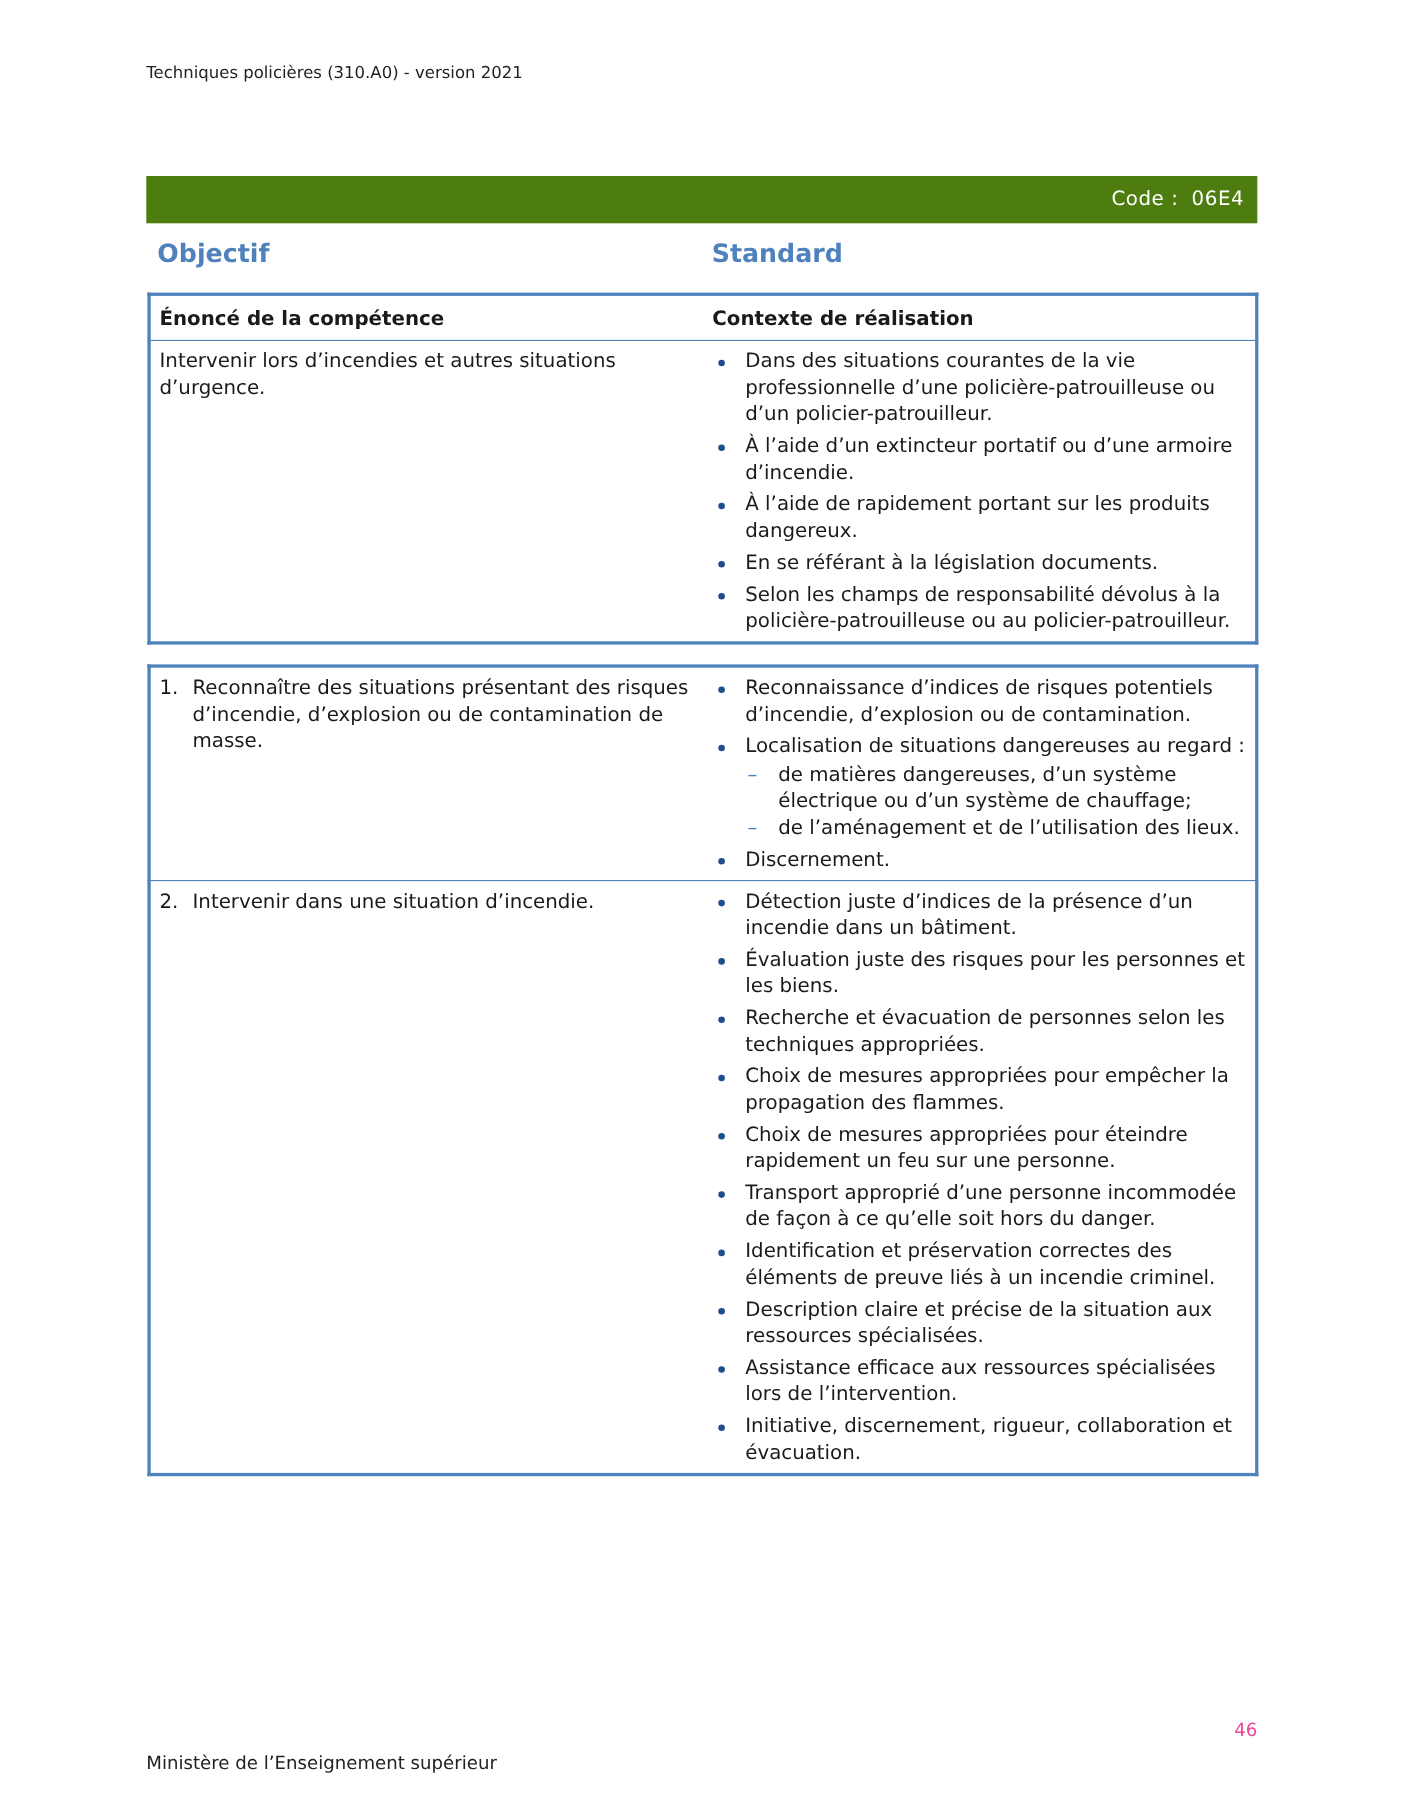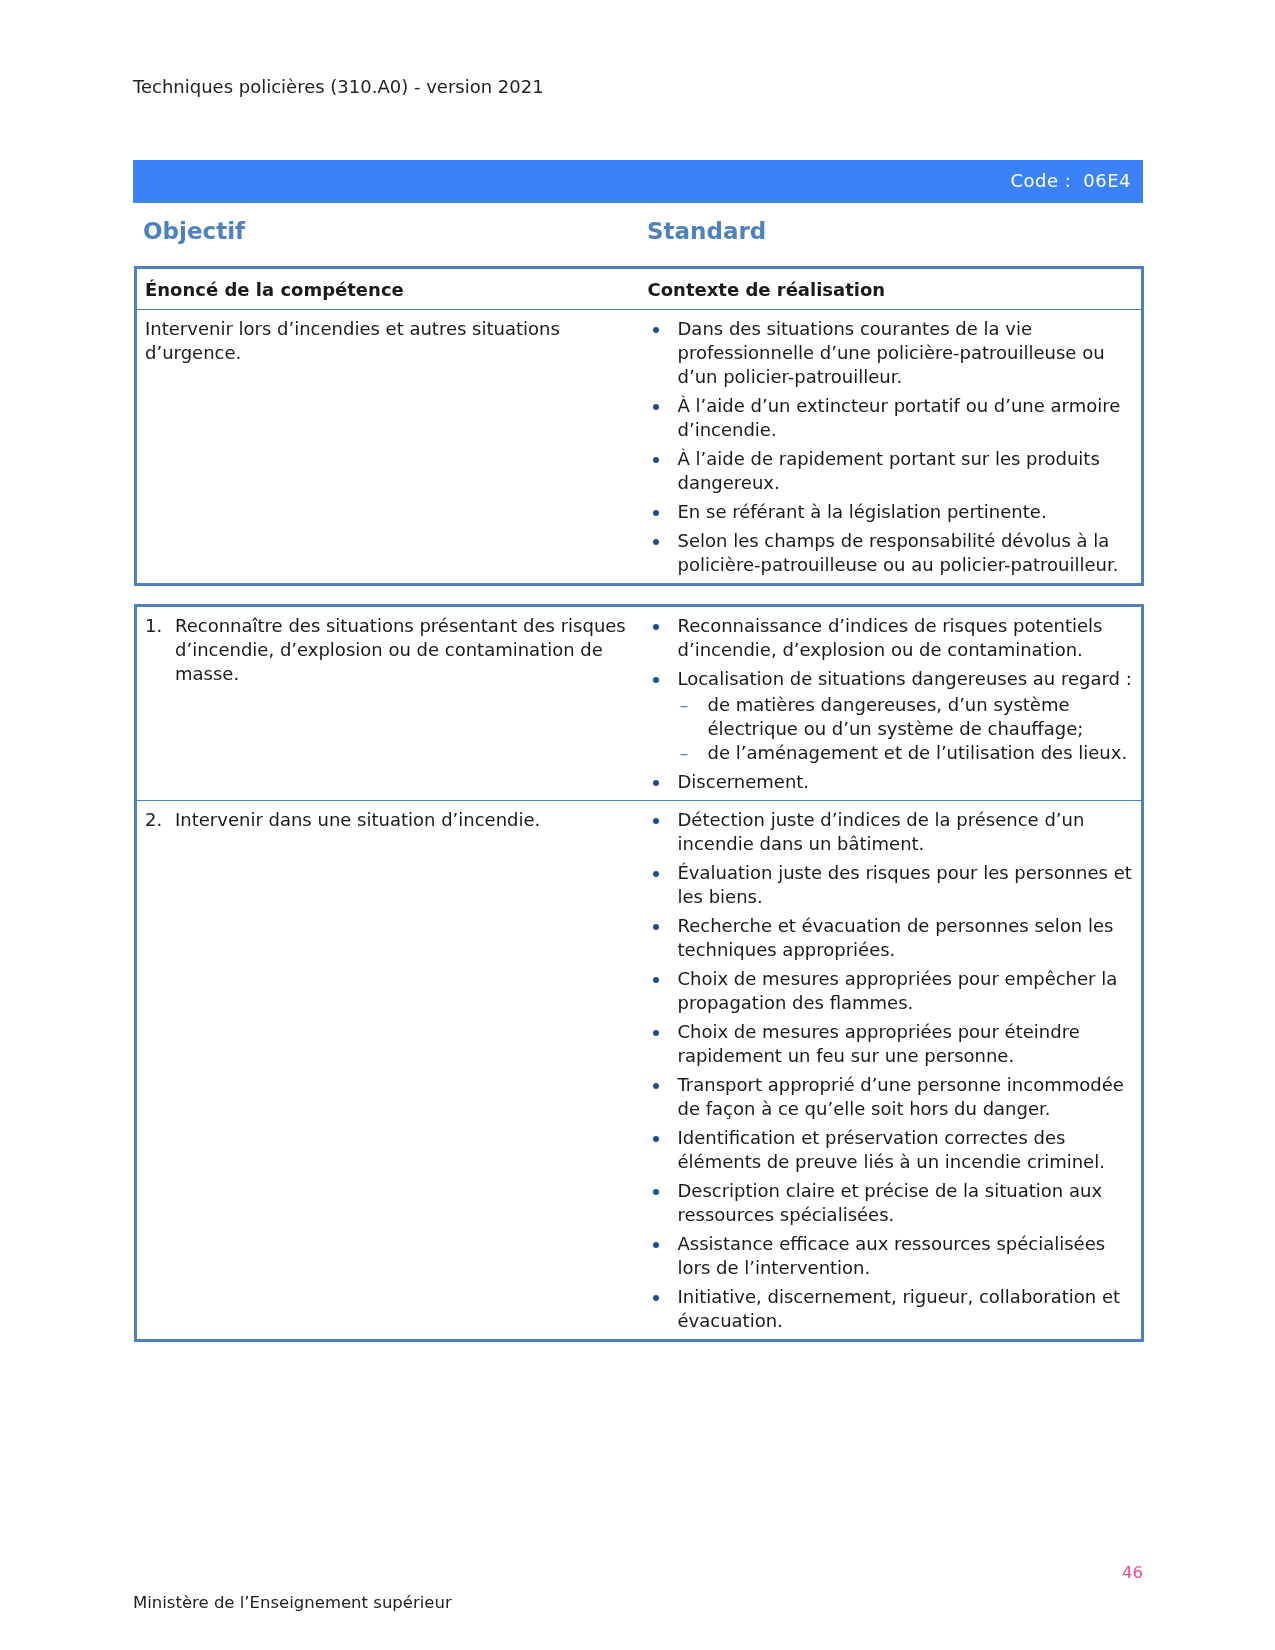--- a/index.html
+++ b/index.html
@@ -1,20 +1,20 @@
 <!DOCTYPE html>
 <html><head>
 <meta charset="utf-8">
 <style>
   html, body { margin: 0; padding: 0; background: #ffffff; }
   body { width: 1275px; height: 1650px; position: relative; overflow: hidden;
          font-family: "DejaVu Sans", sans-serif; color: #1a1a1a; }
-  .header-line { position: absolute; left: 133px; top: 76px; font-size: 18px; color: #222; }
+  .header-line { position: absolute; left: 133px; top: 57px; font-size: 15px; color: #222; }
   .banner { position: absolute; left: 133px; top: 160px; width: 1010px; height: 43px;
-            background: #3b82f6; color: #ffffff; font-size: 18px; }
+            background: #4d7c0f; color: #ffffff; font-size: 18px; }
   .banner .code { position: absolute; right: 12px; top: 10px; letter-spacing: 0.5px; }
   .banner .code .val { margin-left: 12px; }
   .section-title { position: absolute; top: 218px; font-size: 23px; font-weight: bold; color: #4f81bd; }
   .t-left { left: 143px; text-align: center; }
   .t-right { left: 647px; }
   table.box { position: absolute; left: 134px; width: 1010px; border-collapse: collapse;
               border: 3px solid #4f81bd; table-layout: fixed; }
   table.box th { text-align: left; font-weight: bold; font-size: 18px; height: 40px;
                  padding: 0 8px; border-bottom: 1px solid #4f81bd; vertical-align: middle; }
   table.box td { vertical-align: top; font-size: 18px; line-height: 24px; padding: 7px 8px 6px 8px; }
@@ -57,21 +57,21 @@
     <th>Énoncé de la compétence</th>
     <th>Contexte de réalisation</th>
   </tr>
   <tr class="row">
     <td>Intervenir lors d’incendies et autres situations d’urgence.</td>
     <td>
       <ul class="bul">
         <li><span class="dot"></span><span>Dans des situations courantes de la vie professionnelle d’une policière-patrouilleuse ou d’un policier-patrouilleur.</span></li>
         <li><span class="dot"></span><span>À l’aide d’un extincteur portatif ou d’une armoire d’incendie.</span></li>
         <li><span class="dot"></span><span>À l’aide de rapidement portant sur les produits dangereux.</span></li>
-        <li><span class="dot"></span><span>En se référant à la législation pertinente.</span></li>
+        <li><span class="dot"></span><span>En se référant à la législation documents.</span></li>
         <li><span class="dot"></span><span>Selon les champs de responsabilité dévolus à la policière-patrouilleuse ou au policier-patrouilleur.</span></li>
       </ul>
     </td>
   </tr>
 </tbody>
   </table>
 
 <table class="box" style="top:604px;">
   <colgroup>
       <col class="c1">

